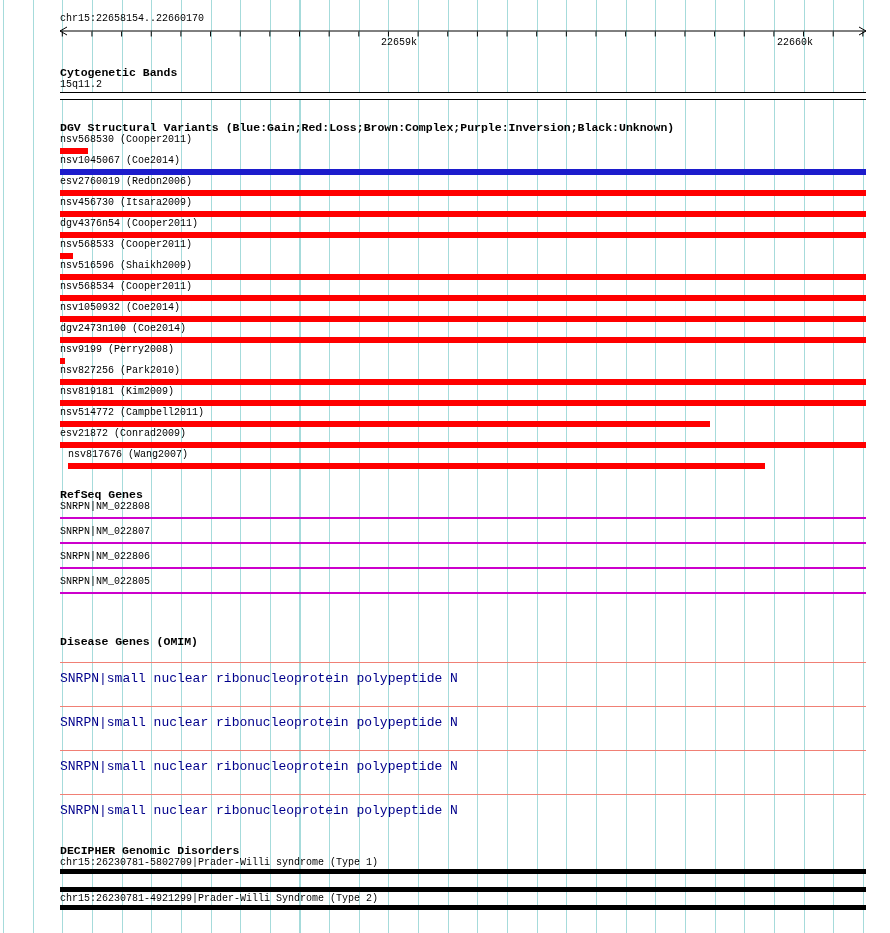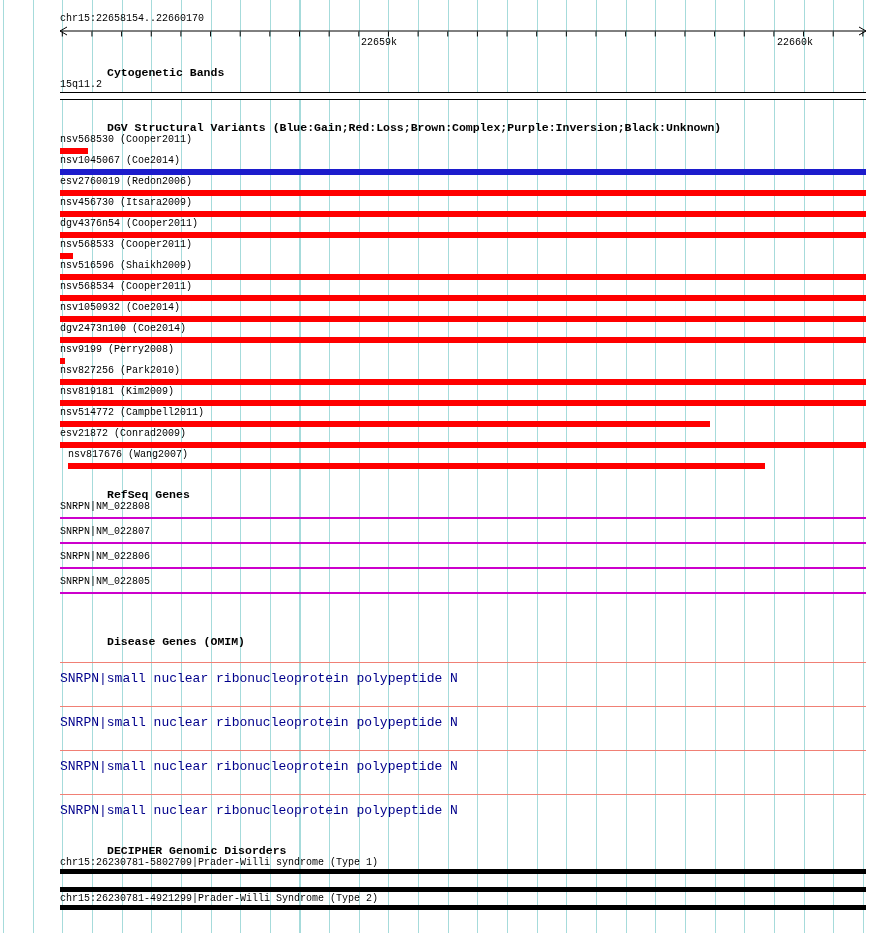--- a/index.html
+++ b/index.html
@@ -7,21 +7,21 @@
   #canvas {
     position:relative; width:890px; height:933px; background:#fff; overflow:hidden;
     background-image: repeating-linear-gradient(90deg,#a6dbdb 0,#a6dbdb 1px,transparent 1px,transparent 29.65px);
     background-position:3px 0;
     font-size:10px; color:#000;text-align:center;
   }
   .abs { position:absolute; }
   #region-label { left:60px; top:13px; white-space:nowrap; }
   #ruler-svg { left:0; top:0; }
   .tick-label { position:absolute; top:37px; transform:translateX(-50%); font-size:10px; white-space:nowrap; }
-  .section-title { position:absolute; left:60px; font-weight:bold; font-size:11.5px; line-height:12px; white-space:nowrap;margin-left:47px; }
+  .section-title { position:absolute; left:60px; font-weight:bold; font-size:11.5px; line-height:12px; white-space:nowrap; }
   .row-label { position:absolute; left:60px; top:0; font-size:10px; line-height:12px; white-space:nowrap; }
   #cyto-band { position:absolute; left:60px; top:92px; width:806px; height:8px;
                border-top:1.5px solid #000; border-bottom:1.5px solid #000; background:#fff; }
   #dgv-rows      { left:0; top:134px; width:706px; }
   #refseq-rows   { left:0; top:501px; width:890px; }
   #omim-rows     { left:0; top:656px; width:890px; }
   #decipher-rows { left:0; top:857px; width:890px; }
   .dgv-row    { position:relative; height:21px; width:890px; }
   .feature-bar{ position:absolute; top:14px; height:6px; }
   .refseq-row { position:relative; height:25px; width:890px; }
@@ -66,21 +66,21 @@
       <line x1="714.5999999999997" y1="31.5" x2="714.5999999999997" y2="36.5" stroke="#000000" stroke-width="1"></line>
       <line x1="744.2499999999997" y1="31.5" x2="744.2499999999997" y2="36.5" stroke="#000000" stroke-width="1"></line>
       <line x1="773.8999999999996" y1="31.5" x2="773.8999999999996" y2="36.5" stroke="#000000" stroke-width="1"></line>
       <line x1="803.5499999999996" y1="31.5" x2="803.5499999999996" y2="36.5" stroke="#000000" stroke-width="1"></line>
       <line x1="833.1999999999996" y1="31.5" x2="833.1999999999996" y2="36.5" stroke="#000000" stroke-width="1"></line>
       <line x1="862.8499999999996" y1="31.5" x2="862.8499999999996" y2="36.5" stroke="#000000" stroke-width="1"></line>
       <path d="M67,27 L60,31 L67,35 M859,27 L866,31 L859,35" stroke="#000000" fill="none"></path>
     </svg>
 
   <div id="ruler-labels">
-      <div class="tick-label" style="left: 379px;">22659k</div>
+      <div class="tick-label" style="left: 399px;">22659k</div>
       <div class="tick-label" style="left: 795px;">22660k</div>
     </div>
 
   <div class="section-title" style="top:67px">Cytogenetic Bands</div>
   <div class="abs" style="left:60px; top:79px">15q11.2</div>
   <div id="cyto-band"></div>
 
   <div class="section-title" style="top:122px">DGV Structural Variants (Blue:Gain;Red:Loss;Brown:Complex;Purple:Inversion;Black:Unknown)</div>
   <div id="dgv-rows" class="abs">
       <div class="dgv-row">

